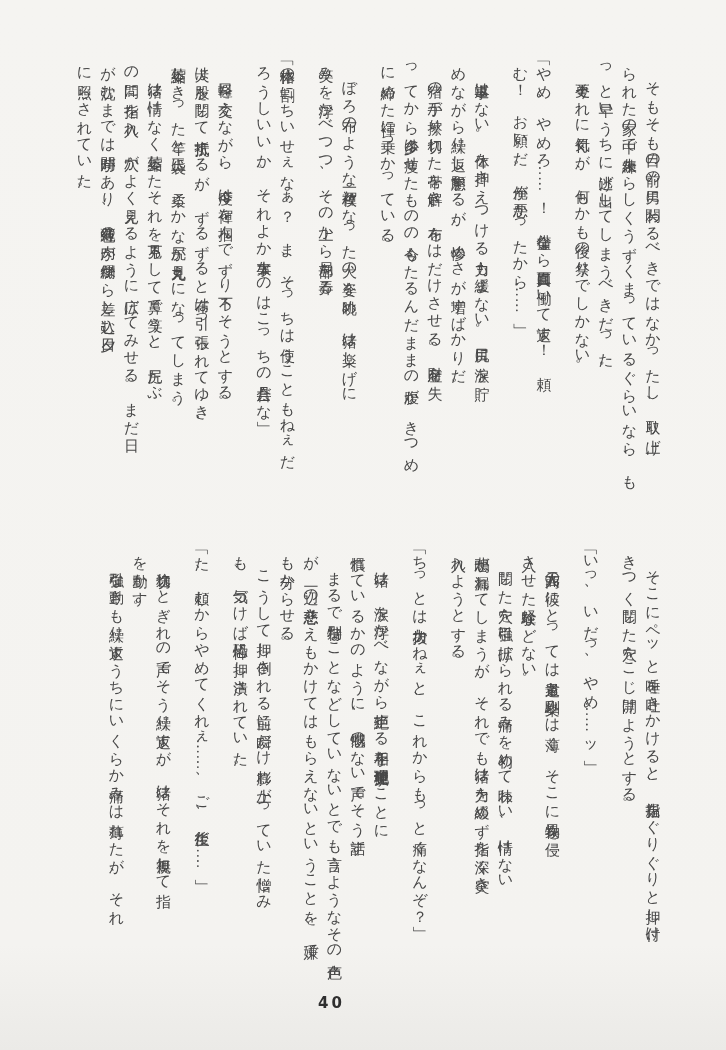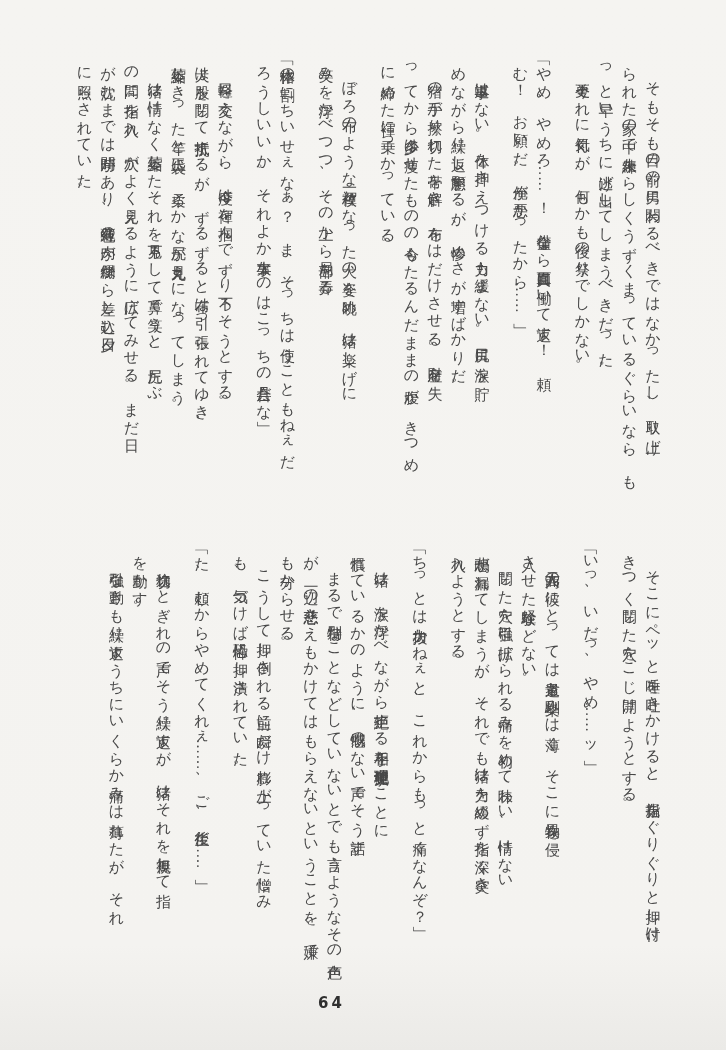--- a/index.html
+++ b/index.html
@@ -125,14 +125,14 @@
         <div class="line">「た、頼むからやめてくれぇ……、ご、後生だ……」</div>
       </div>
       <div class="para gap-before">
         <div class="line">　途切れとぎれの声でそう繰り返すが、猪はそれを無視して指</div>
         <div class="line">を動かす。</div>
       </div>
       <div class="para">
         <div class="line">　強引な動きも繰り返すうちにいくらか痛みは薄れたが、それ</div>
       </div>
     </div>
-  <div class="page-number">64</div>
+  <div class="page-number">40</div>
 </div>
 
 </body></html>

